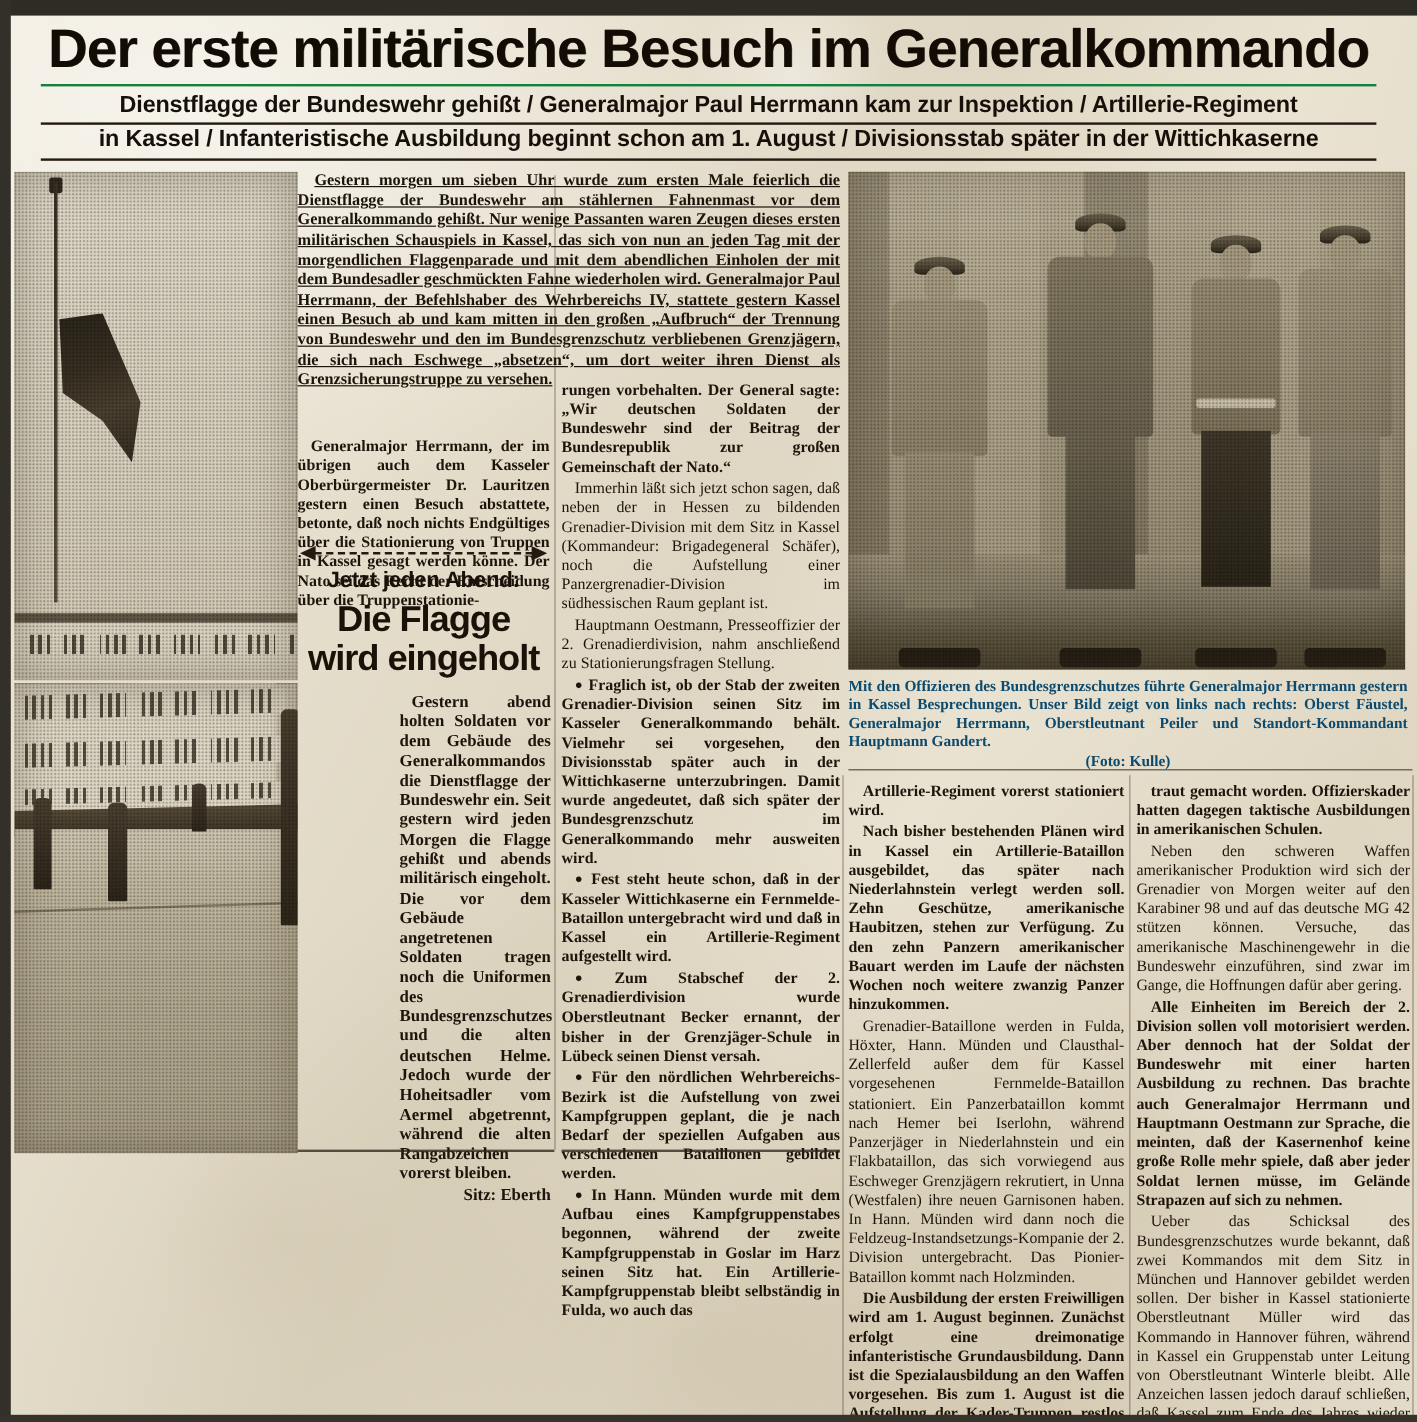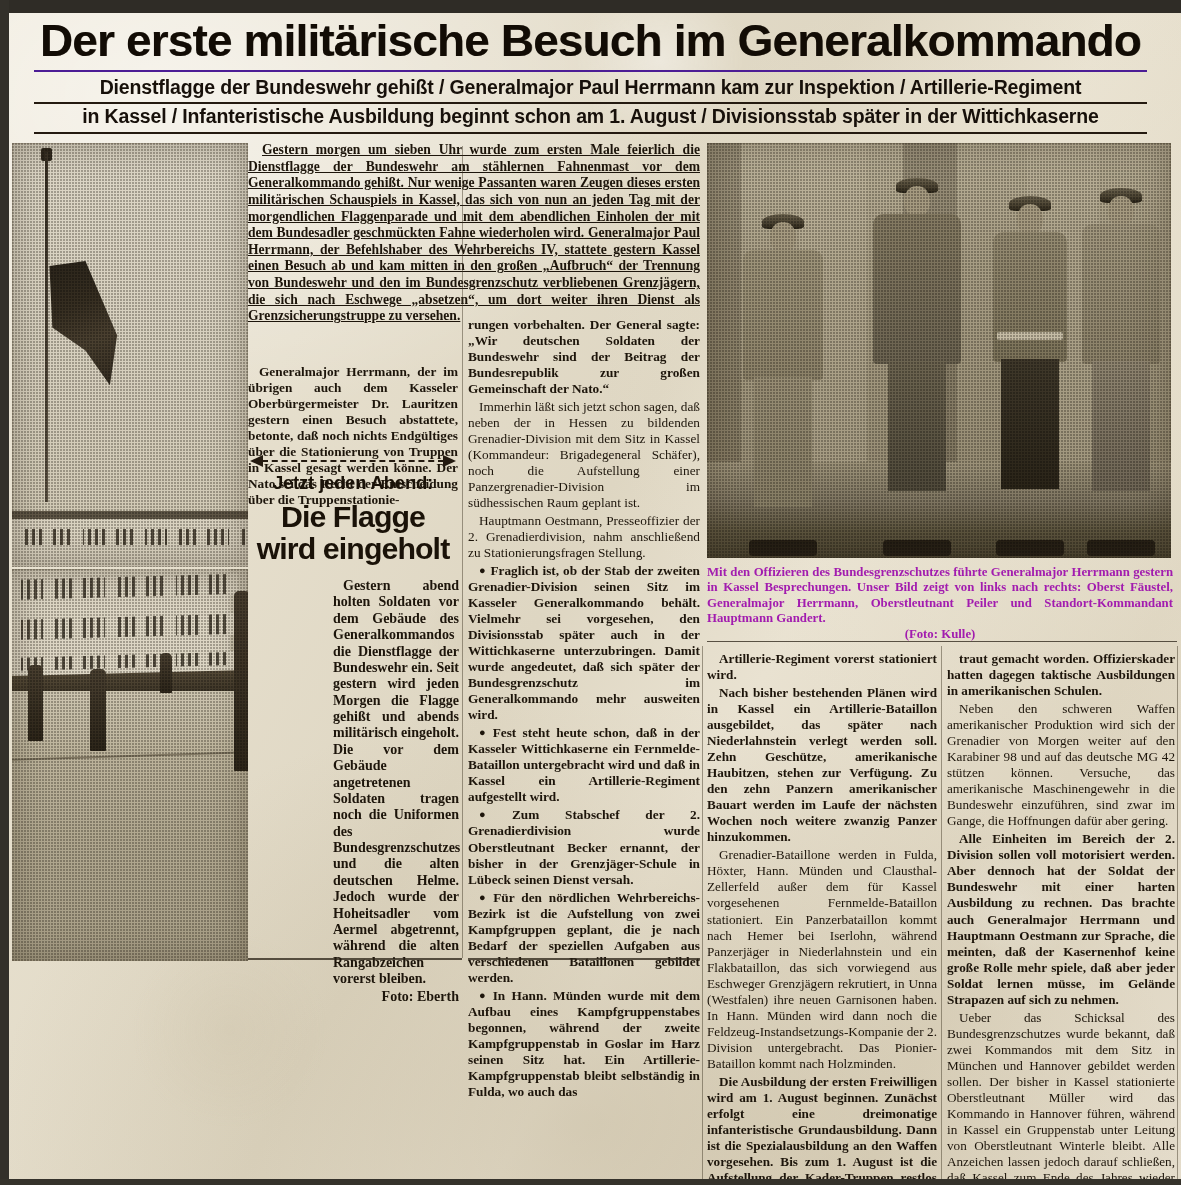--- a/index.html
+++ b/index.html
@@ -63,21 +63,21 @@
   .deck {
     font-family: "Liberation Sans", "DejaVu Sans", sans-serif;
     font-weight: 700;
     font-size: 19.5px;
     letter-spacing: -0.15px;
     text-align: center;
     color: #17100a;
     padding-bottom: 3px;
     line-height: 1.25;
   }
-  .deck.rule-top { border-top: 2px solid #4c1d95; padding-top: 3px; }
+  .deck.rule-top { border-top: 2px solid #15803d; padding-top: 3px; }
   .deck.rule-bot { border-bottom: 2px solid #241a10; }
 
   
   .col {
     position: absolute;
     z-index: 4;
     font-size: 12.6px;
     line-height: 1.17;
     text-align: justify;
     text-justify: inter-word;
@@ -298,21 +298,21 @@
   }
   .vignette {
     position: absolute; inset: 0; pointer-events: none;
     box-shadow: inset 0 0 34px rgba(60,50,32,.35);
   }
 
   
   #photo-caption {
     position: absolute; left: 707px; top: 565px; width: 466px; z-index: 5;
     font-size: 12.8px; line-height: 1.2; font-weight: 700;
-    text-align: justify; color: #a21caf;
+    text-align: justify; color: #0c4a6e;
   }
   #photo-caption .credit2 { text-align: center; font-weight: 700; margin-top: 1px; }
 
   
   #col-c { left: 707px; top: 651px; width: 230px; font-size: 13.2px; line-height: 1.215; }
   #col-d { left: 947px; top: 651px; width: 228px; font-size: 13.2px; line-height: 1.215; }
   #col-c p, #col-d p { text-indent: 12px; }
 
   
   .vrule { position: absolute; width: 1px; background: rgba(60,50,34,.45); z-index: 6; }
@@ -426,21 +426,21 @@
     </div>
     <div id="kicker">Jetzt jeden Abend:</div>
     <div id="sub-headline">
       <div>Die Flagge</div>
       <div>wird eingeholt</div>
     </div>
   </div>
 
   <div class="col" id="col-a2">
     <p>Gestern abend holten Soldaten vor dem Gebäude des Generalkommandos die Dienstflagge der Bundeswehr ein. Seit gestern wird jeden Morgen die Flagge gehißt und abends militärisch eingeholt. Die vor dem Gebäude angetretenen Soldaten tragen noch die Uniformen des Bundesgrenzschutzes und die alten deutschen Helme. Jedoch wurde der Hoheitsadler vom Aermel abgetrennt, während die alten Rangabzeichen vorerst bleiben.</p>
-    <p class="credit">Foto: Eberth</p>
+    <p class="credit">Sitz: Eberth</p>
   </div>
 
   <div class="col" id="col-b">
     <p class="noind b">rungen vorbehalten. Der General sagte: „Wir deutschen Soldaten der Bundeswehr sind der Beitrag der Bundesrepublik zur großen Gemeinschaft der Nato.“</p>
     <p>Immerhin läßt sich jetzt schon sagen, daß neben der in Hessen zu bildenden Grenadier-Division mit dem Sitz in Kassel (Kommandeur: Brigadegeneral Schäfer), noch die Aufstellung einer Panzergrenadier-Division im südhessischen Raum geplant ist.</p>
     <p>Hauptmann Oestmann, Presseoffizier der 2. Grenadierdivision, nahm anschließend zu Stationierungsfragen Stellung.</p>
     <p class="bullet b">Fraglich ist, ob der Stab der zweiten Grenadier-Division seinen Sitz im Kasseler Generalkommando behält. Vielmehr sei vorgesehen, den Divisionsstab später auch in der Wittichkaserne unterzubringen. Damit wurde angedeutet, daß sich später der Bundesgrenzschutz im Generalkommando mehr ausweiten wird.</p>
     <p class="bullet b">Fest steht heute schon, daß in der Kasseler Wittichkaserne ein Fernmelde-Bataillon untergebracht wird und daß in Kassel ein Artillerie-Regiment aufgestellt wird.</p>
     <p class="bullet b">Zum Stabschef der 2. Grenadierdivision wurde Oberstleutnant Becker ernannt, der bisher in der Grenzjäger-Schule in Lübeck seinen Dienst versah.</p>
     <p class="bullet b">Für den nördlichen Wehrbereichs-Bezirk ist die Aufstellung von zwei Kampfgruppen geplant, die je nach Bedarf der speziellen Aufgaben aus verschiedenen Bataillonen gebildet werden.</p>

